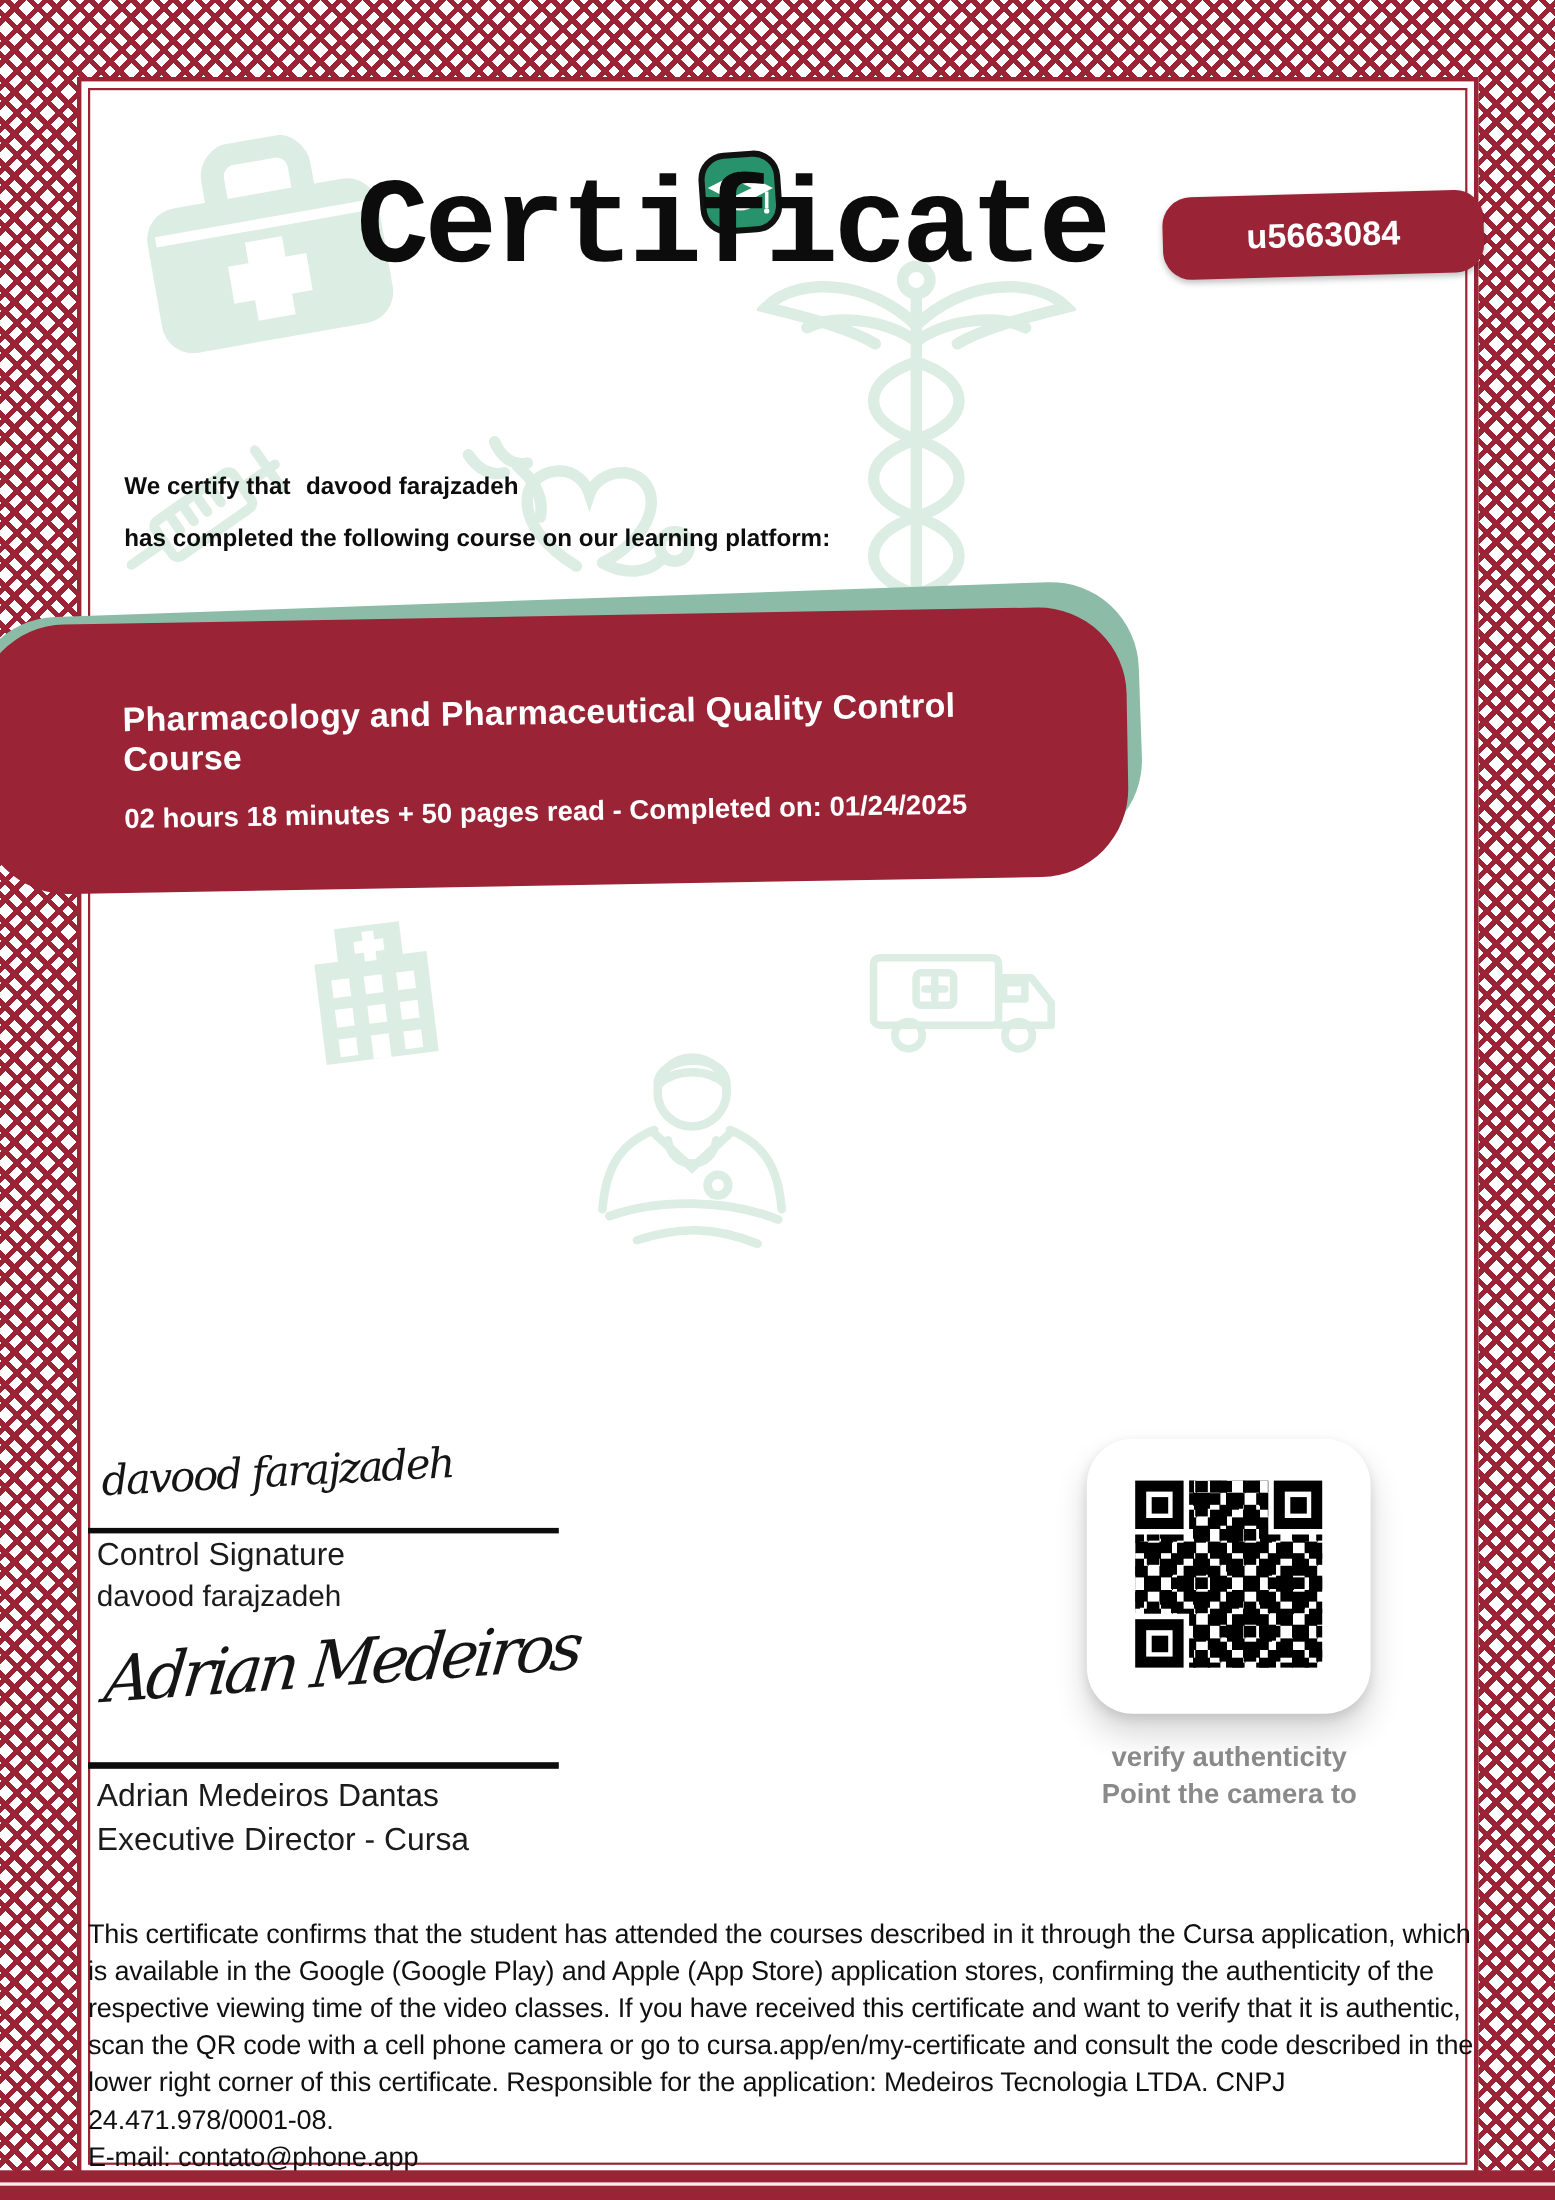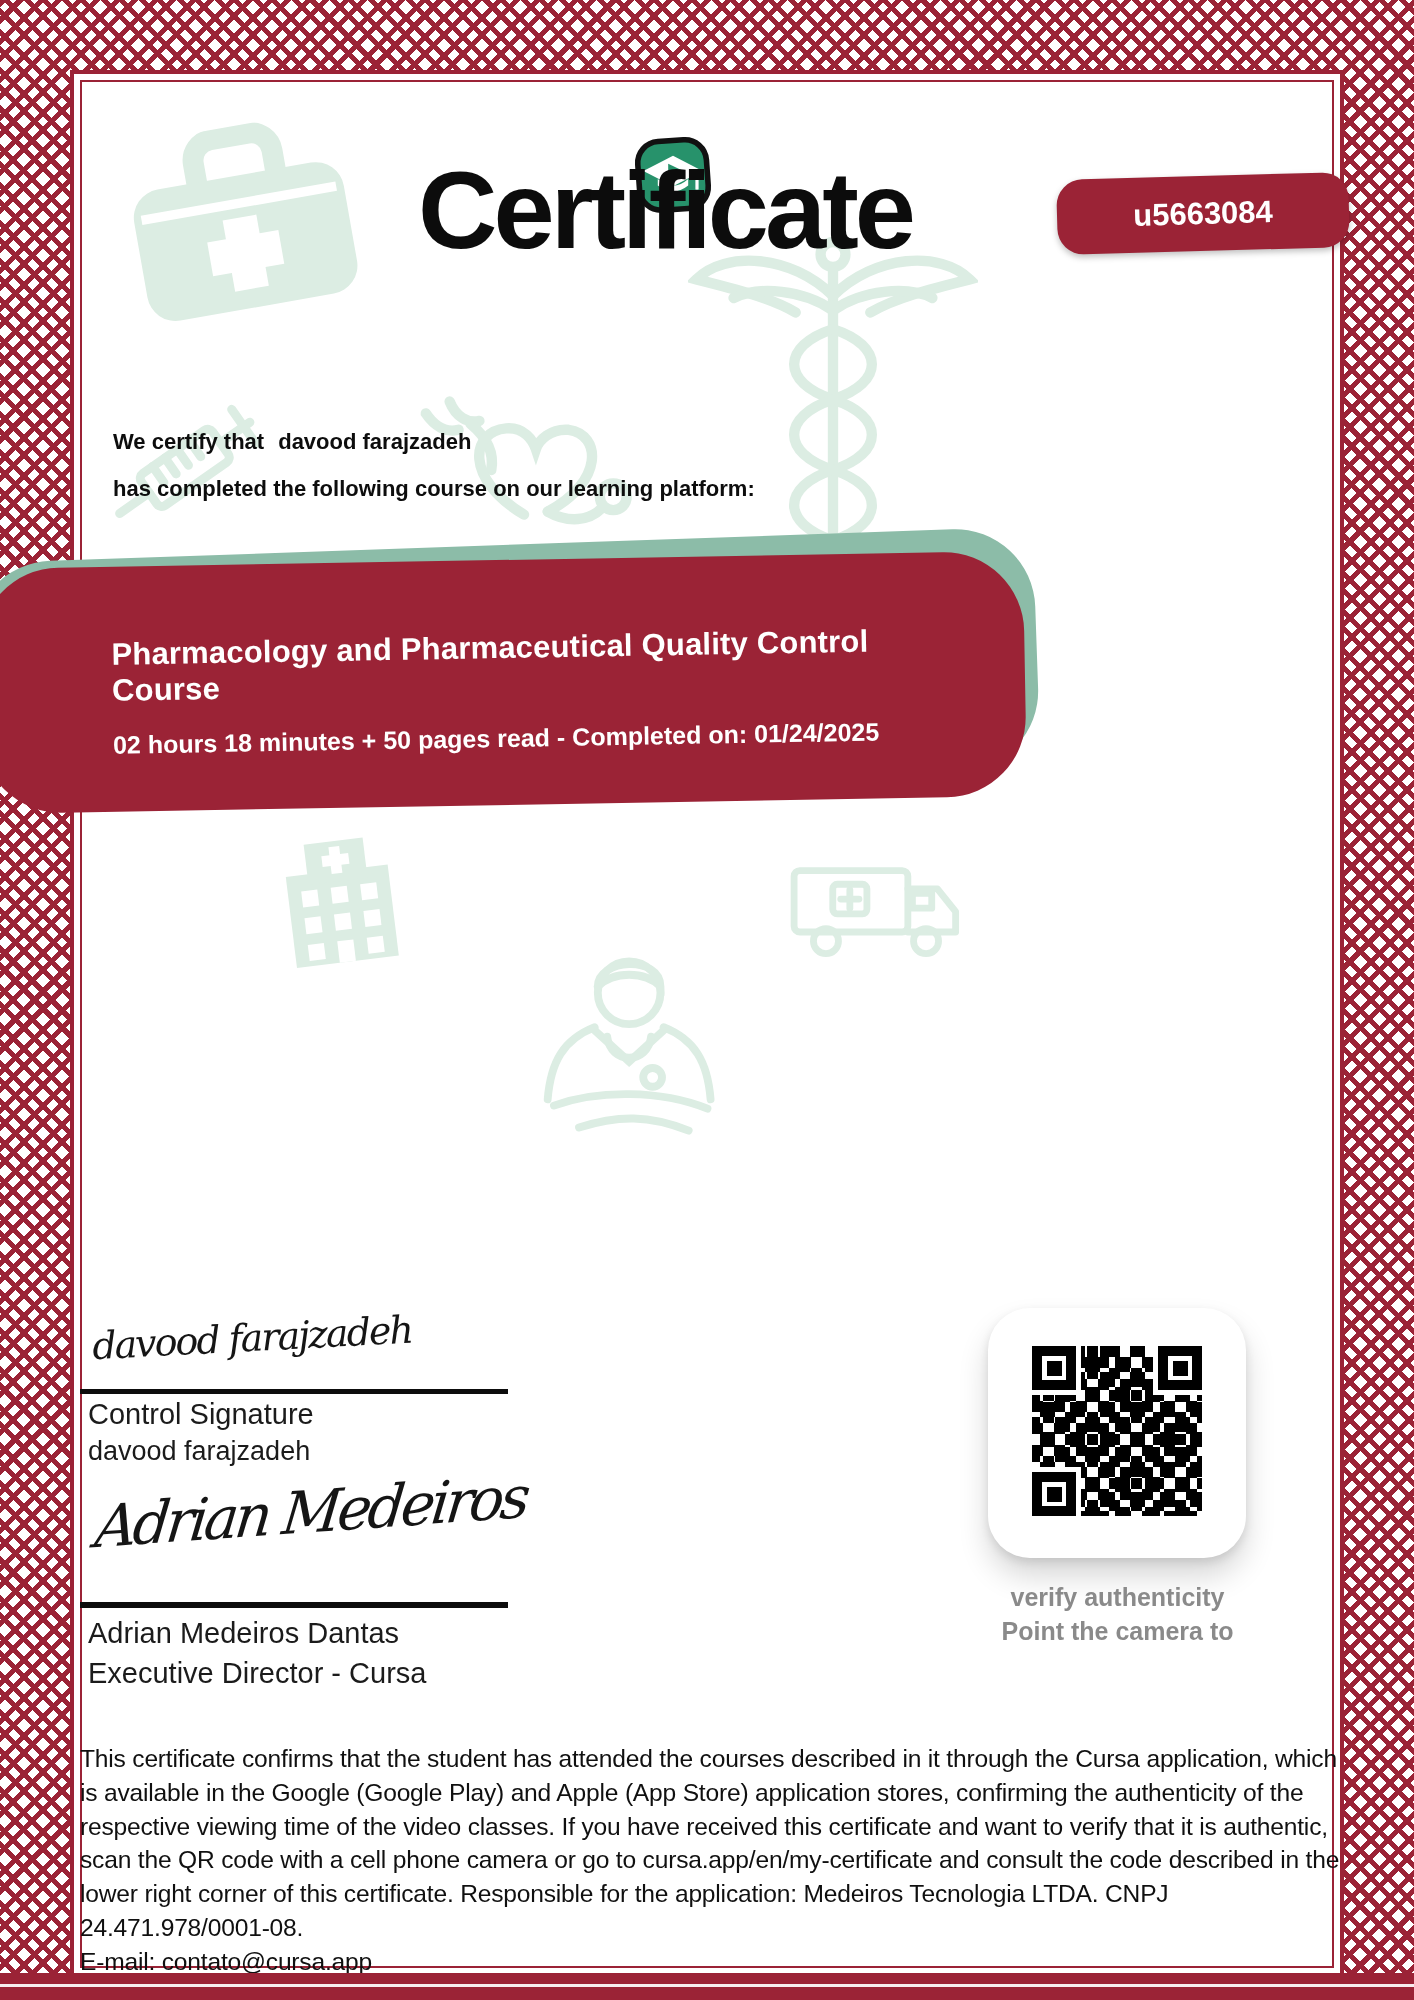--- a/index.html
+++ b/index.html
@@ -23,21 +23,21 @@
   .panel-inner{position:absolute;inset:6px;border:2px solid #9B2336;}
   
   .wm{position:absolute;z-index:2;}
   .logo-icon{position:absolute;left:633px;top:134px;width:80px;height:82px;}
   .logo-text{
     position:absolute;left:722px;top:144px;
     font-family:"DejaVu Sans",sans-serif;font-weight:700;font-size:47px;color:#0d0d0d;letter-spacing:0.5px;
   }
   .cert-title{
     position:absolute;left:0;top:146px;width:1330px;text-align:center;z-index:3;
-    font-family:Liberation Sans, sans-serif;font-weight:800;font-size:110px;letter-spacing:-4px;color:#0c0c0c;
+    font-family:Liberation Mono, monospace;font-weight:800;font-size:110px;letter-spacing:-4px;color:#0c0c0c;
   }
   .code-badge{
     position:absolute;left:1057px;top:176px;width:292px;height:75px;z-index:4;
     background:#9B2336;border-radius:26px;transform:rotate(-1.6deg);
     display:flex;align-items:center;justify-content:center;
     color:#fff;font-weight:700;font-size:31px;
     box-shadow:0 3px 6px rgba(0,0,0,0.25);
   }
   
   .intro{position:absolute;left:113px;top:418px;z-index:3;font-weight:700;font-size:22px;line-height:47px;color:#0d0d0d;}
@@ -231,20 +231,20 @@
       <div class="qr-finder bl"></div>
     </div>
   </div>
   <div class="qr-caption">
     <div>verify authenticity</div>
     <div>Point the camera to</div>
   </div>
 
   <div class="footer-text">
     <div>This certificate confirms that the student has attended the courses described in it through the Cursa application, which is available in the Google (Google Play) and Apple (App Store) application stores, confirming the authenticity of the respective viewing time of the video classes. If you have received this certificate and want to verify that it is authentic, scan the QR code with a cell phone camera or go to cursa.app/en/my-certificate and consult the code described in the lower right corner of this certificate. Responsible for the application: Medeiros Tecnologia LTDA. CNPJ 24.471.978/0001-08.</div>
-    <div>E-mail: contato@cursa.app</div>
+    <div>E-mail: contato@phone.app</div>
   </div>
 
   <div class="bottom-bar">
     <div class="bottom-bar-line"></div>
   </div>
 
 </div>
 
 </body></html>

